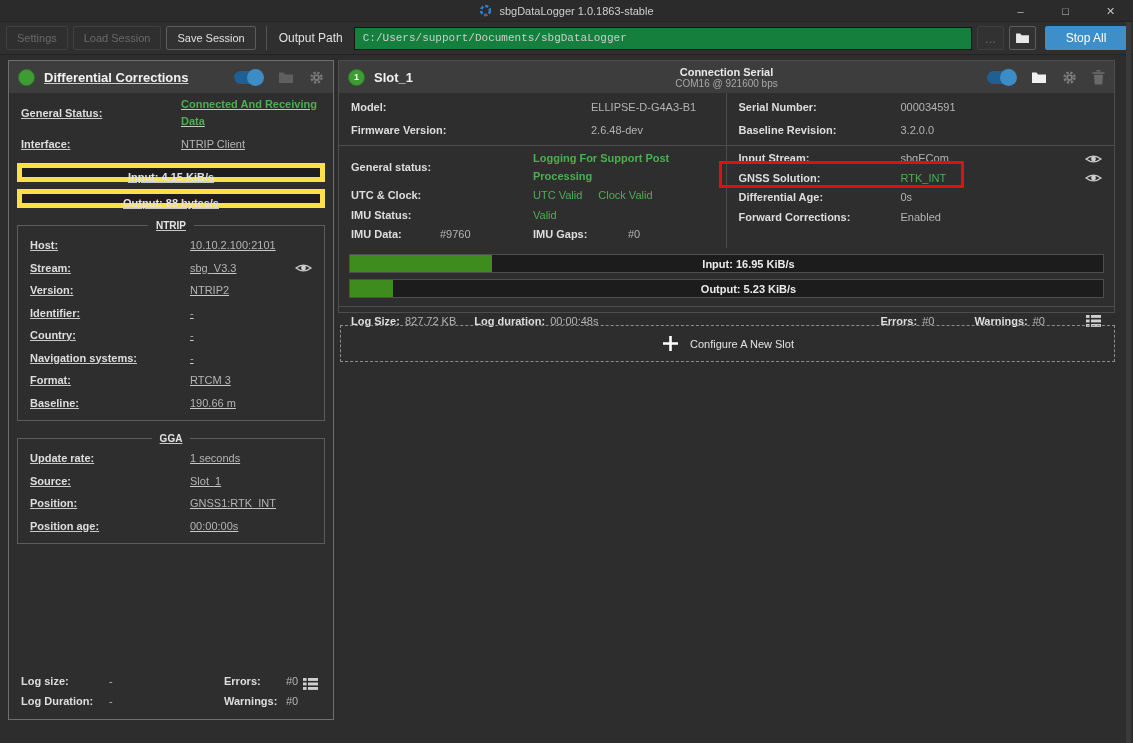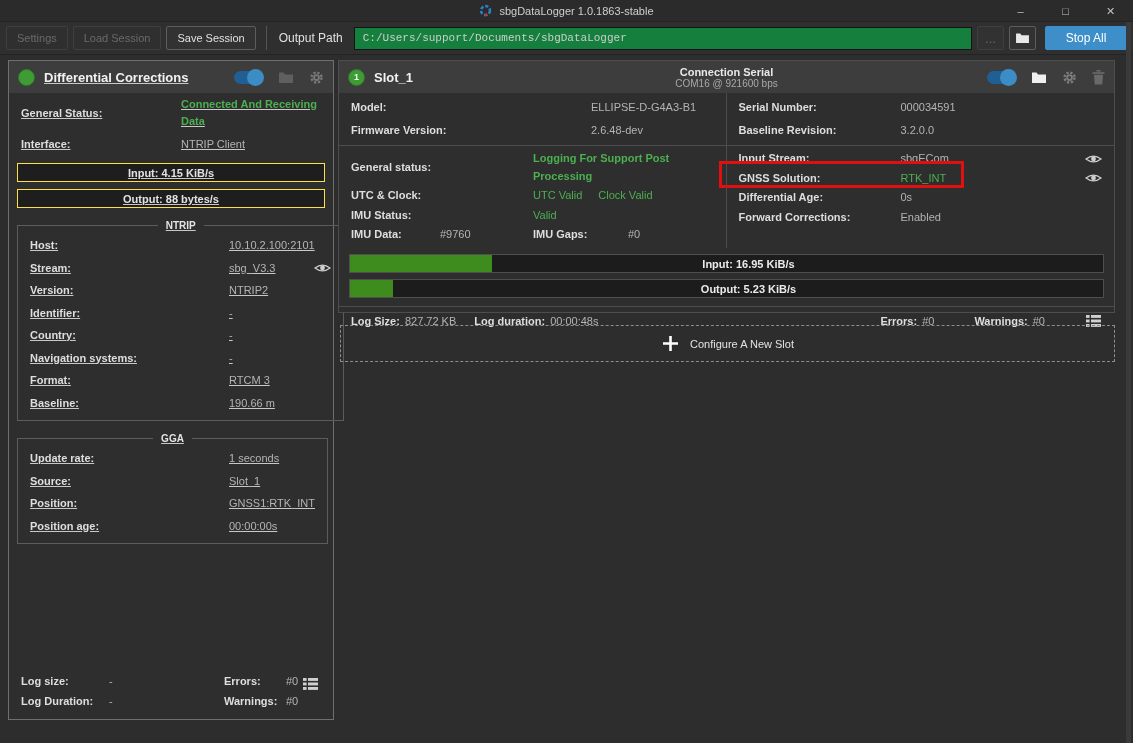--- a/index.html
+++ b/index.html
@@ -48,25 +48,25 @@
   .toggle { width:29px; height:13px; border-radius:7px; background:#1f5f93; position:relative;}
   .toggle::after { content:""; position:absolute; right:-1px; top:-2px; width:17px; height:17px;
                    border-radius:50%; background:#3c8dc5; }
   
   .kv-row { display:flex; align-items:center; padding:2px 12px; line-height:17px; }
   .kv-label { font-weight:bold; color:#dedede; flex:0 0 auto; }
   .kv-value { color:#b4b4b4; }
   .green { color:#4caf50; }
   #left-panel .kv-row { padding:3px 12px; }
   #left-panel .kv-label { width:160px; }
-  .bar-box { margin:7px 8px 0; height:19px; background:#1e1e1e; border:1px solid #fde047;
+  .bar-box { margin:7px 8px 0; height:19px; background:#1e1e1e; border:5px solid #fde047;
              text-align:center; font-weight:bold; color:#e2e2e2; line-height:18px; }
   fieldset { margin:12px 8px 0; border:1px solid #5c5c5c; padding:3px 0 6px; }
   fieldset legend { margin:0 auto; padding:0 8px; font-weight:bold; color:#e4e4e4; font-size:10px;}
-  fieldset .kv-row { padding:2px 4px 2px 12px; line-height:16.5px;gap:39px;}
+  fieldset .kv-row { padding:2px 4px 2px 12px; line-height:16.5px;}
   fieldset .kv-label { width:150px; }
   .eye { margin-left:auto; display:flex; cursor:pointer; }
   
   .left-foot { position:absolute; left:0; right:0; bottom:8px; }
   .left-foot .fr { display:flex; padding:2px 12px; line-height:16px;}
   .fl1 { font-weight:bold; color:#dedede; width:88px; }
   .fv1 { color:#b4b4b4; width:115px; }
   .fl2 { font-weight:bold; color:#dedede; width:62px; }
   .fv2 { color:#b4b4b4; }
   .left-foot .list-icon { position:absolute; right:14px; top:6px; }

